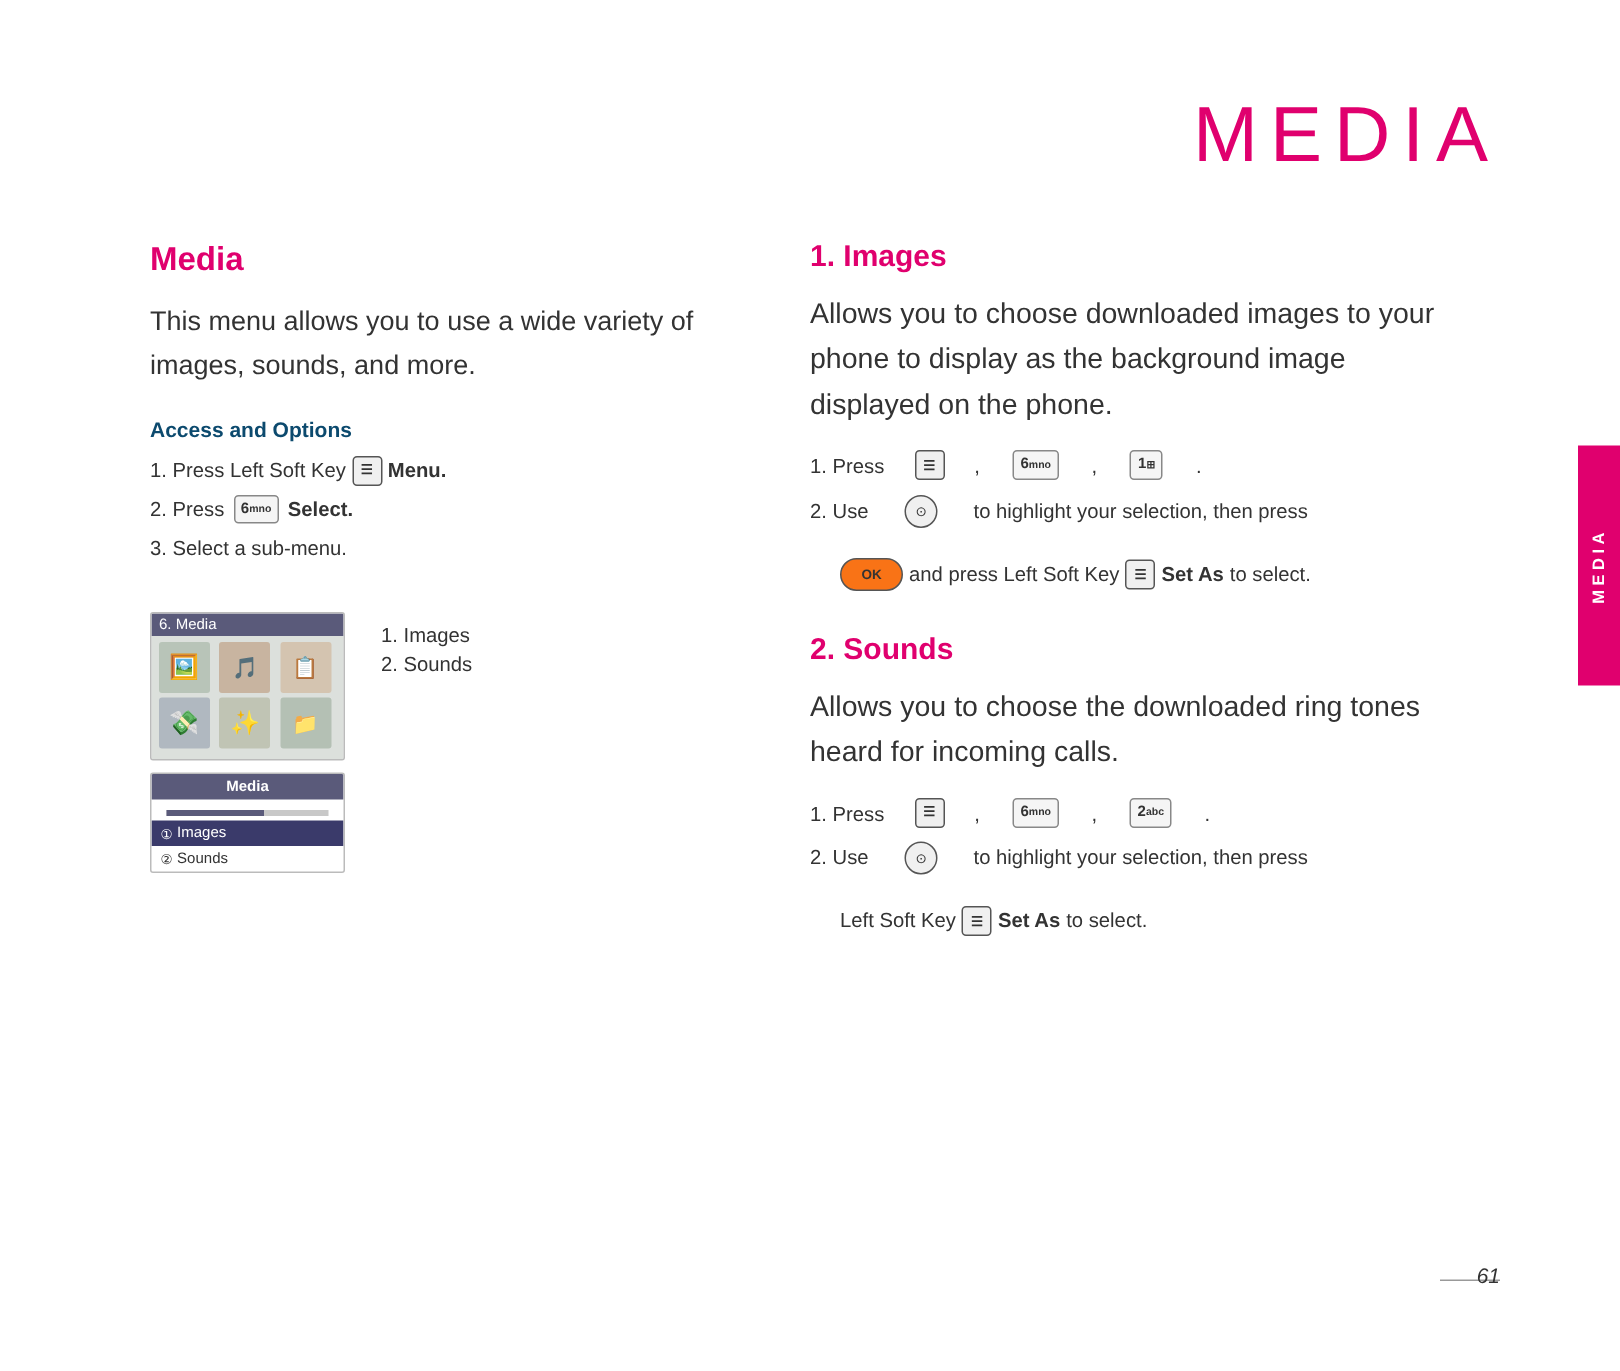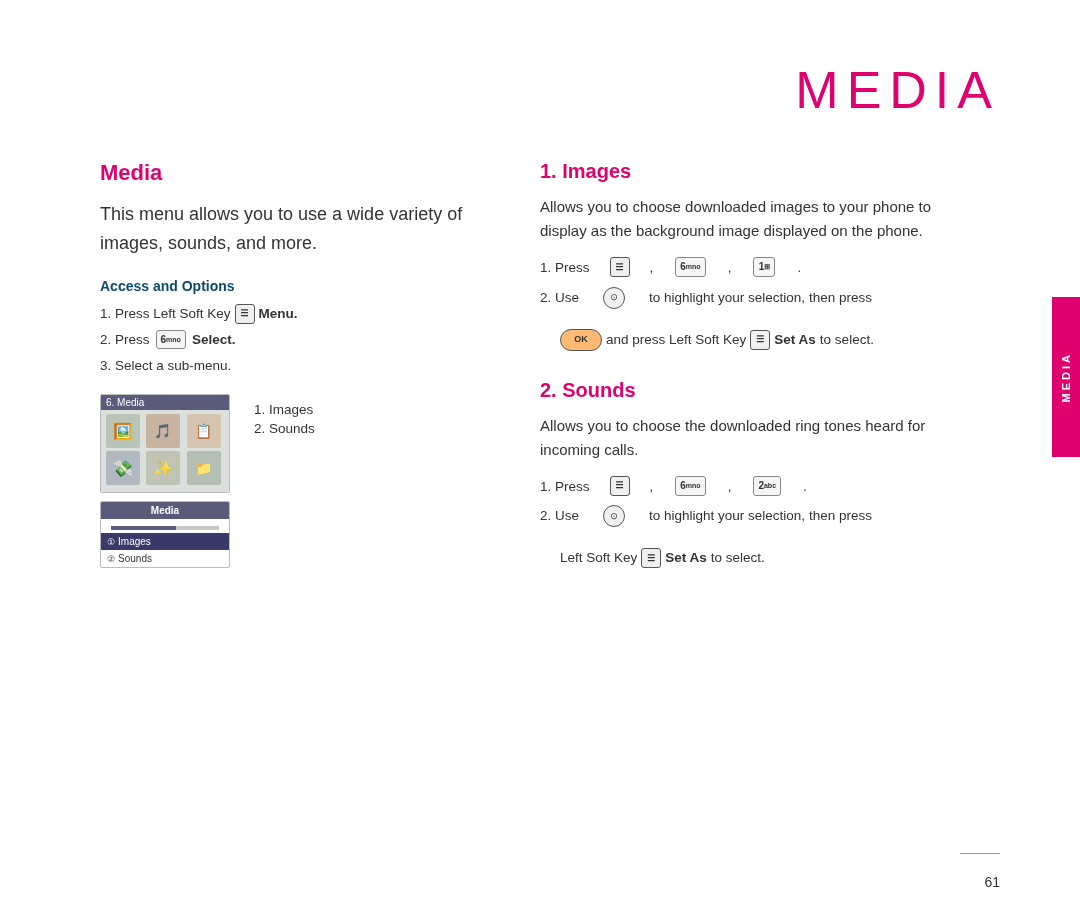--- a/index.html
+++ b/index.html
@@ -51,24 +51,25 @@
       color: #ffffff;
       font-size: 11px;
       letter-spacing: 3px;
       font-weight: bold;
       text-transform: uppercase;
     }
 
     
     .page-number {
       position: absolute;
-      bottom: 24px;
+      bottom: 56px;
       right: 80px;
       font-size: 14px;
       color: #333;
+      font-style: italic;
     }
 
     
     .page-divider {
       position: absolute;
       bottom: 60px;
       right: 80px;
       width: 40px;
       height: 1px;
       background: #999;
@@ -98,21 +99,21 @@
 
     .access-options-title {
       font-size: 14px;
       font-weight: bold;
       color: #0c4a6e;
       margin-bottom: 10px;
     }
 
     .steps-list {
       list-style: none;
-      margin-bottom: 18px;
+      margin-bottom: 32px;
     }
 
     .steps-list li {
       font-size: 13.5px;
       color: #333;
       margin-bottom: 6px;
       line-height: 1.5;
       display: flex;
       align-items: center;
       gap: 4px;
@@ -249,21 +250,21 @@
     }
 
     .section-heading-pink {
       font-size: 20px;
       font-weight: bold;
       color: #e0006e;
       margin-bottom: 12px;
     }
 
     .right-body-text {
-      font-size: 15px;
+      font-size: 19px;
       line-height: 1.6;
       color: #333;
       margin-bottom: 14px;
     }
 
     .right-steps {
       list-style: none;
       margin-bottom: 28px;
     }
 
@@ -316,21 +317,21 @@
 
     .icon-ok {
       display: inline-flex;
       align-items: center;
       justify-content: center;
       width: 42px;
       height: 22px;
       border: 1.5px solid #555;
       border-radius: 11px;
       font-size: 9px;
-      background: #fdba74;
+      background: #f97316;
       color: #333;
       font-weight: bold;
       vertical-align: middle;
       flex-shrink: 0;
     }
 
     .submenu-area {
       display: flex;
       gap: 24px;
       align-items: flex-start;

